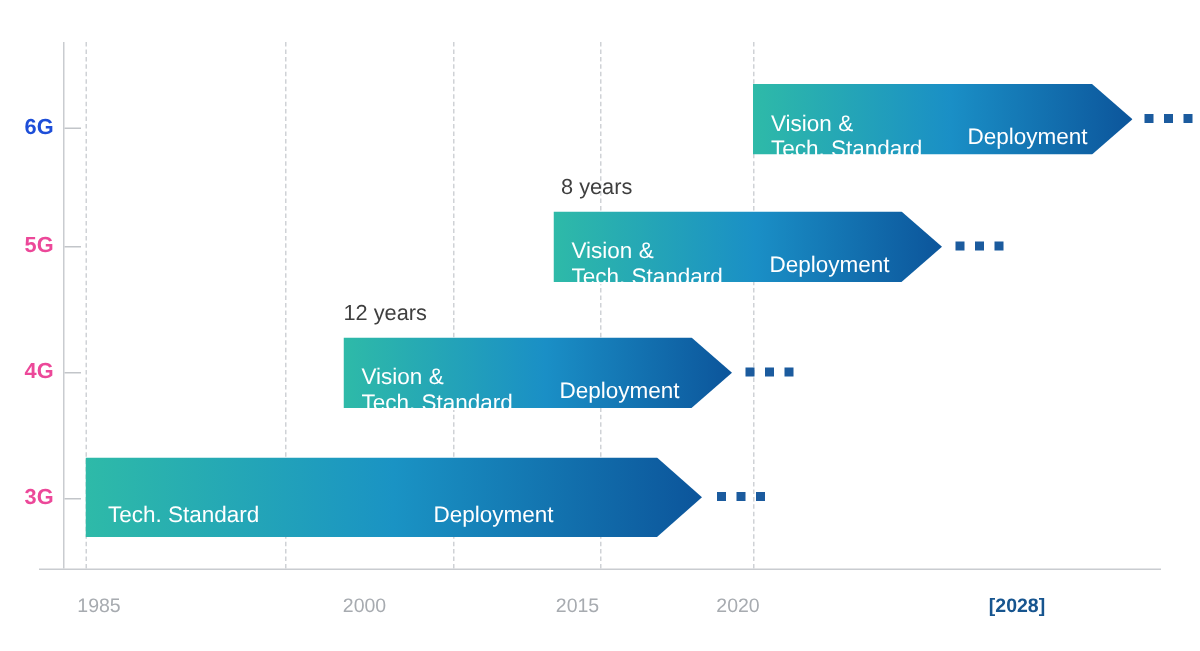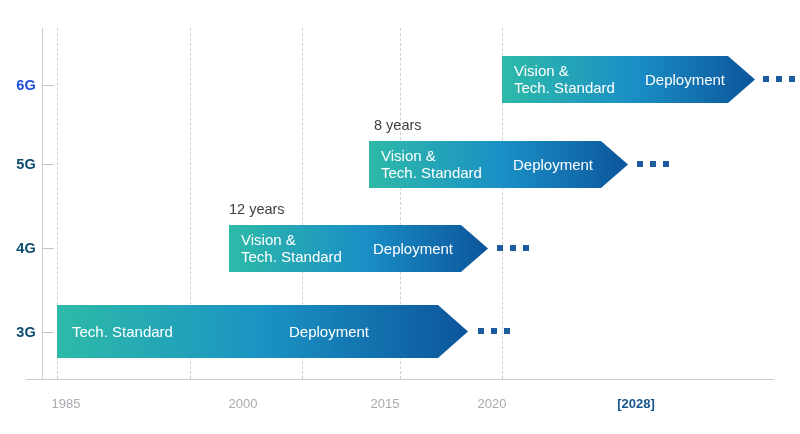--- a/index.html
+++ b/index.html
@@ -48,21 +48,21 @@
   }
 
   .y-tick-label {
     position: absolute;
     right: 0;
     transform: translateY(-50%);
     font-size: 14.5px;
     font-weight: bold;
     letter-spacing: .2px;
     white-space: nowrap;
-    color: #0c4a6e;
+    color: #ec4899;
   }
   .y-tick-label.accent { color: #1d4ed8; }
 
   .y-tick-wrap {
     position: absolute;
     left: 0;
     width: 36px;
     height: 0;
   }
 
@@ -80,40 +80,41 @@
     position: absolute;
     top: 396px;
     transform: translateX(-50%);
     font-size: 13px;
     color: #a7abb0;
     white-space: nowrap;
   }
   .x-tick-label.accent {
     color: #17558f;
     font-weight: bold;
+    margin-left: 42px;
   }
 
   
   .duration-label {
     position: absolute;
     font-size: 14.5px;
     color: #3f3f3f;
     white-space: nowrap;
   }
 
   
   .bar {
     position: absolute;
     display: block;
   }
   .bar svg { display: block; }
 
   .bar-text {
     position: absolute;
-    top: 0;
+    top: 12px;
     left: 0;
     width: 100%;
     height: 100%;
     pointer-events: none;
     padding-left: 15px;
   }
   .seg-label {
     position: absolute;
     color: #ffffff;
     font-size: 15px;

